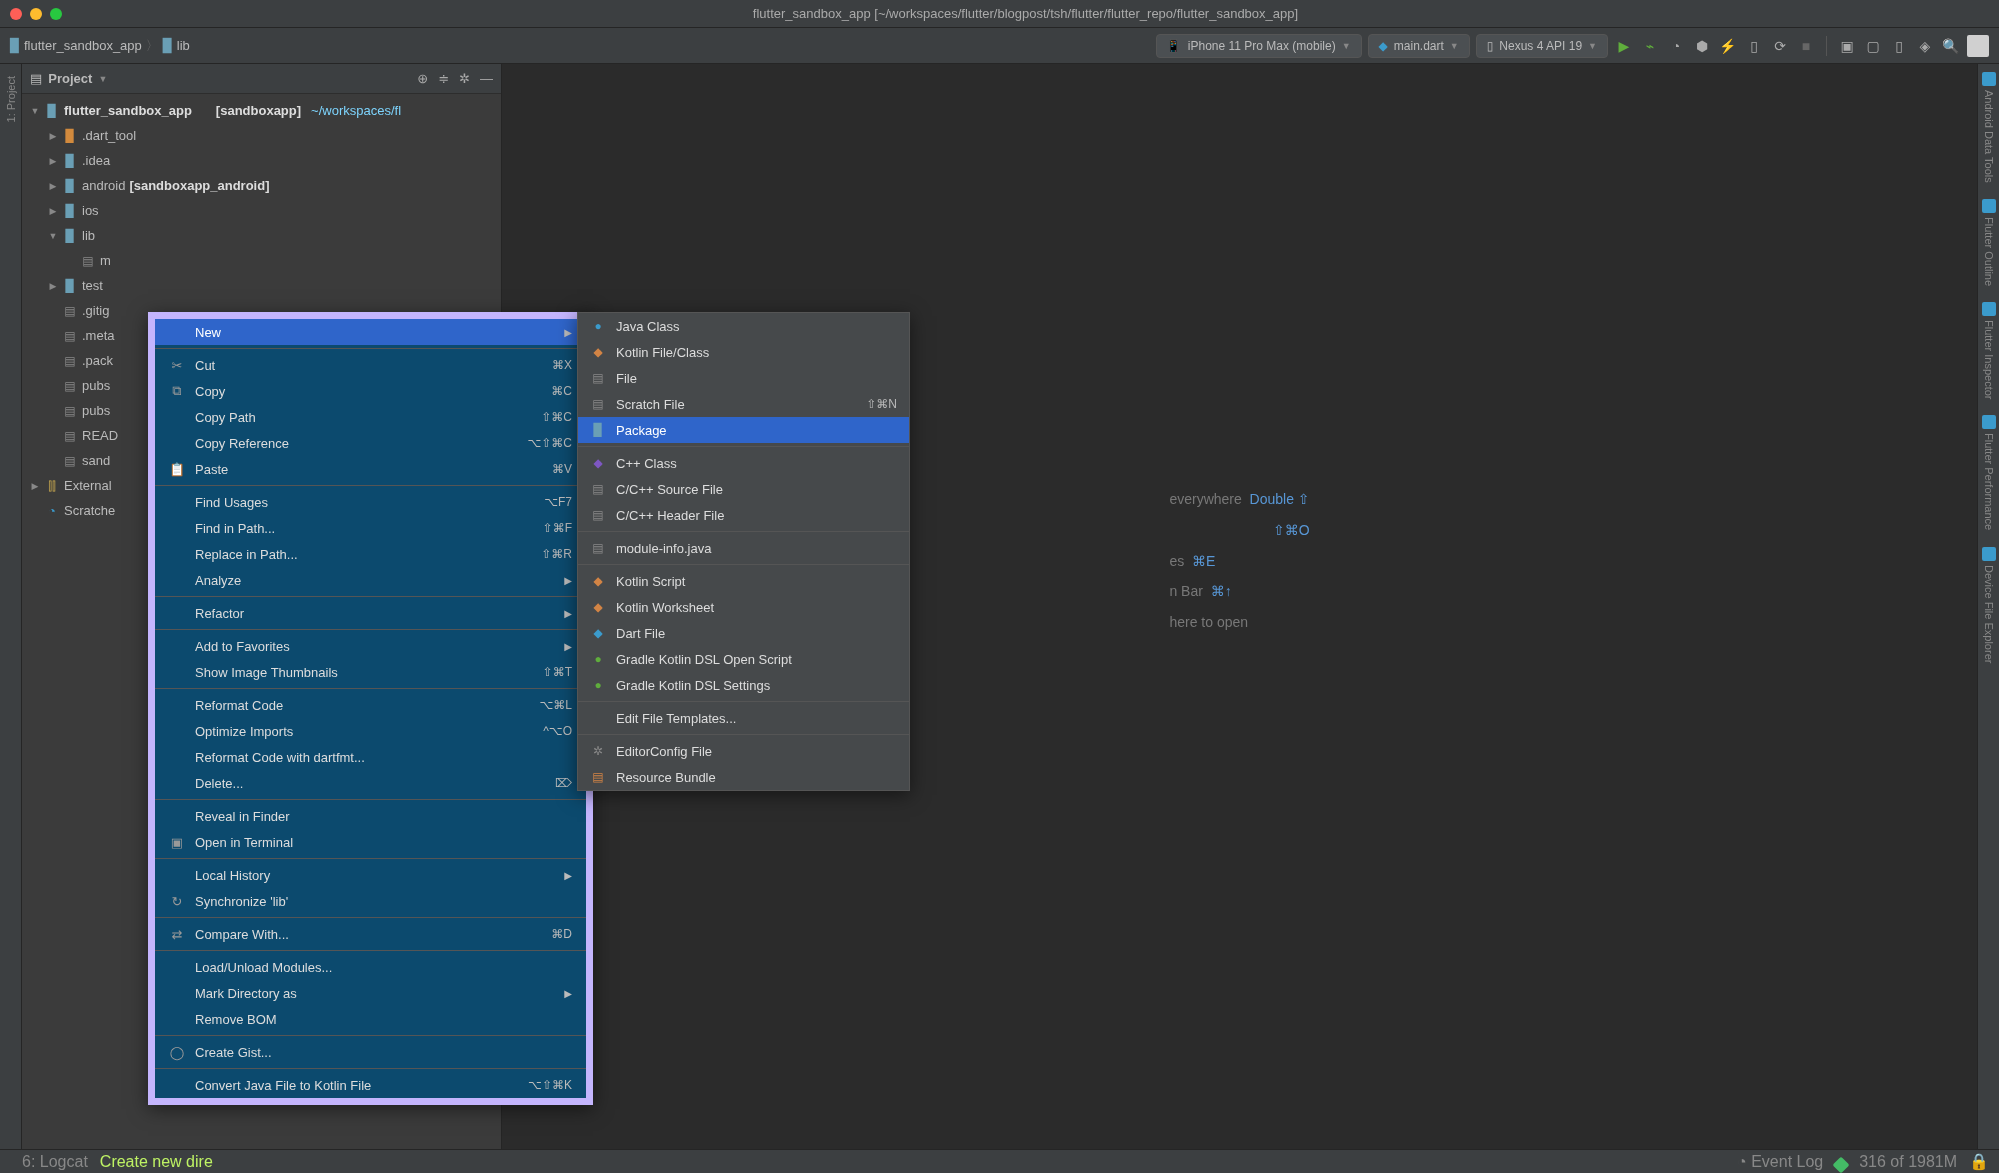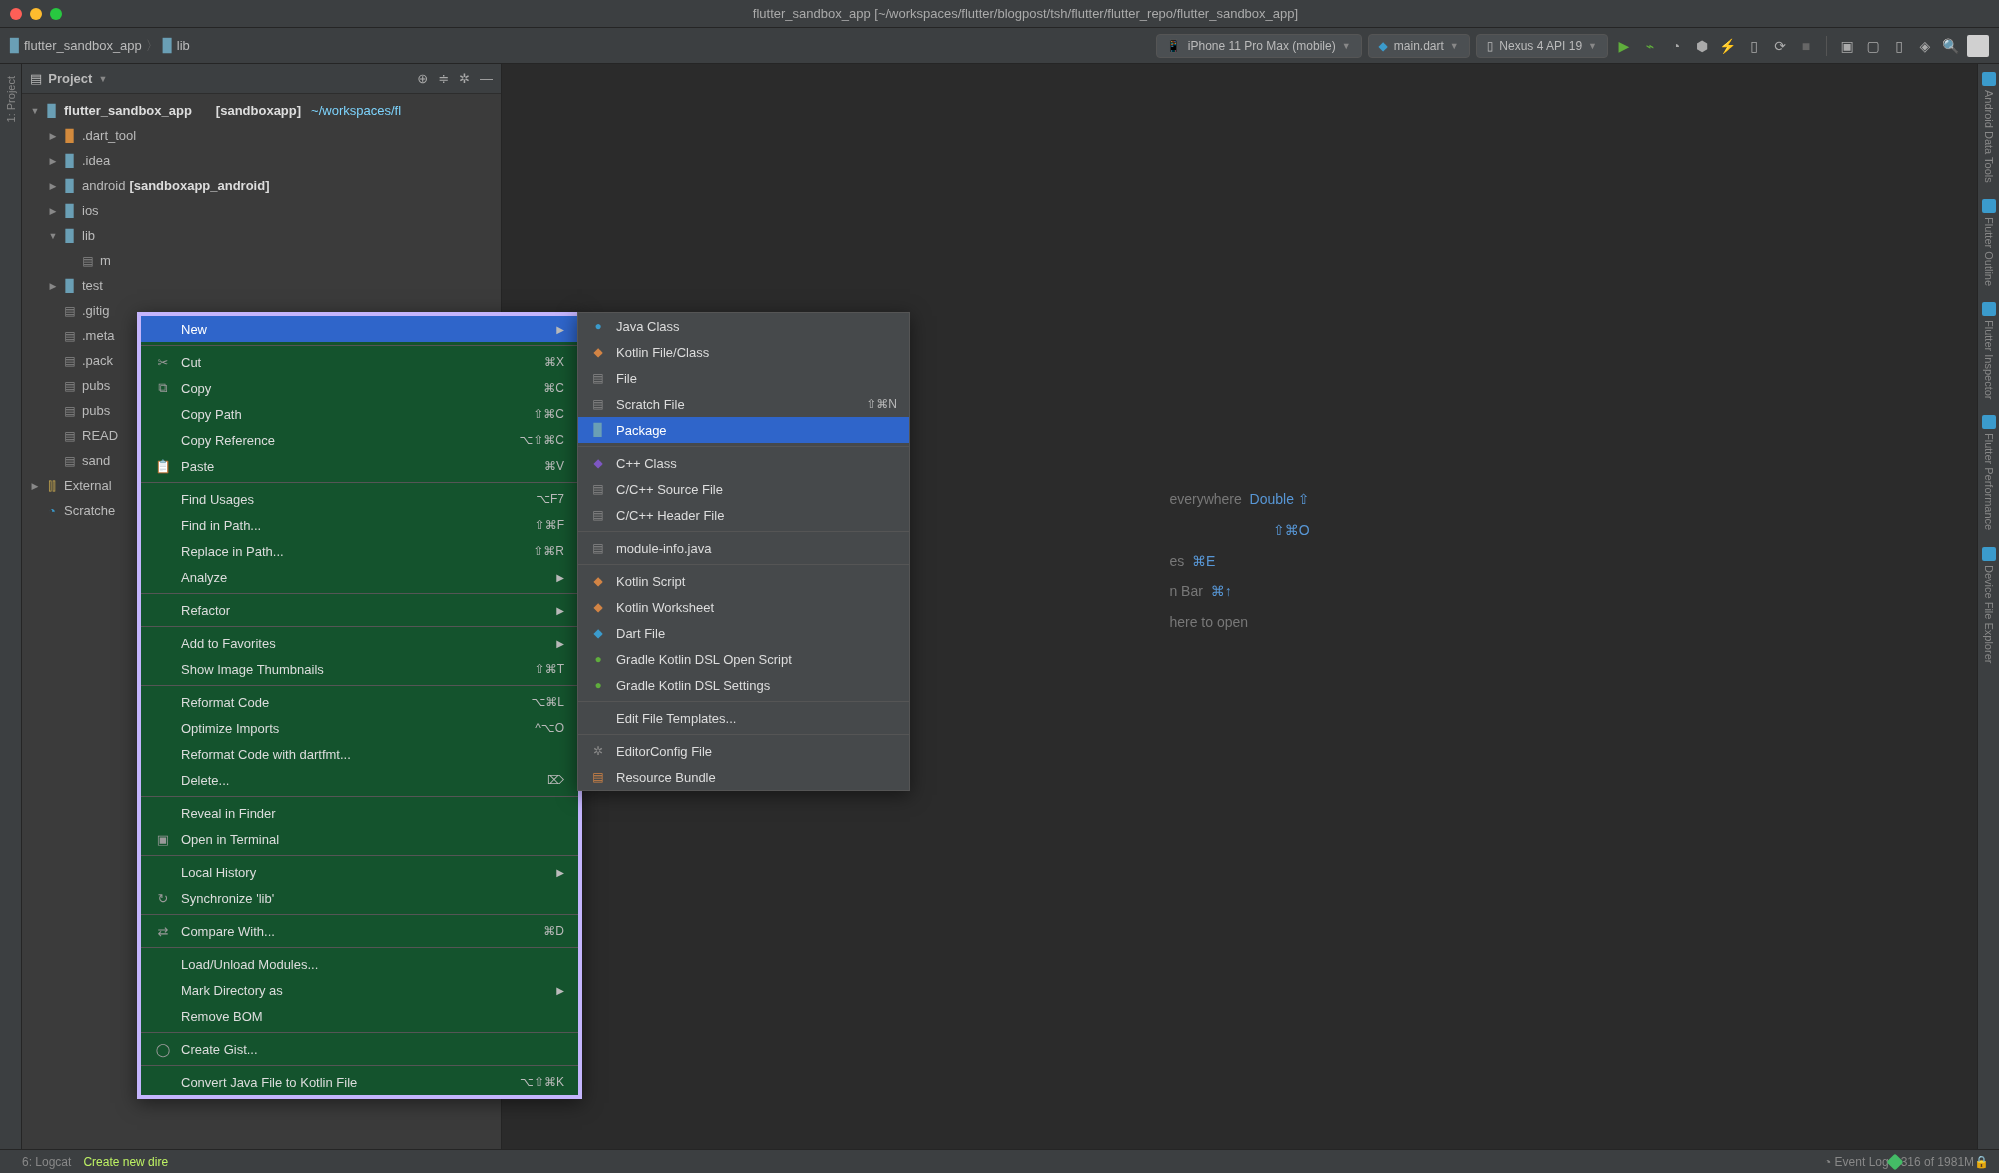--- a/index.html
+++ b/index.html
@@ -57,26 +57,26 @@
 .editor-area { flex: 1; background: #2b2b2b; position: relative; }
 .empty-hints { position: absolute; top: 420px; left: 50%; transform: translateX(-50%); text-align: left; color: #787878; font-size: 14px; line-height: 2.2; }
 .empty-hints .kbd { color: #5897d6; }
 
 
 .right-gutter { width: 22px; background: #3c3f41; border-left: 1px solid #252525; display: flex; flex-direction: column; align-items: center; padding-top: 8px; gap: 16px; }
 .rg-item { writing-mode: vertical-rl; font-size: 11px; color: #888; display: flex; align-items: center; gap: 4px; }
 .rg-ico { width: 14px; height: 14px; background: #3b9bcc; border-radius: 2px; }
 
 
-.status-bar { height: 24px; background: #3c3f41; display: flex; align-items: center; padding: 0 10px; border-top: 1px solid #252525; font-size: 12px; color: #888; gap: 12px; }
-.status-bar .right { margin-left: auto; display: flex; gap: 0; align-items: center; }
+.status-bar { height: 24px; background: #3c3f41; display: flex; align-items: center; padding: 0 10px; border-top: 1px solid #252525; font-size: 16px; color: #888; gap: 12px; }
+.status-bar .right { margin-left: auto; display: flex; gap: 12px; align-items: flex-end; }
 .status-square { width: 12px; height: 12px; background: #4b6; border-radius: 2px; transform: rotate(45deg); }
 
 
-.context-menu { position: absolute; top: 248px; left: 137px; width: 445px; background: #14532d; border: 4px solid #c4b5fd; box-shadow: 0 4px 18px rgba(0,0,0,.5); z-index: 50; }
+.context-menu { position: absolute; top: 248px; left: 148px; width: 445px; background: #0c4a6e; border: 7px solid #c4b5fd; box-shadow: 0 4px 18px rgba(0,0,0,.5); z-index: 50; }
 .cm-row { height: 26px; display: flex; align-items: center; padding: 0 14px; gap: 10px; color: #ddd; font-size: 13px; }
 .cm-row .ico-slot { width: 16px; display: inline-flex; justify-content: center; color: #999; font-size: 13px; }
 .cm-row .sc { margin-left: auto; color: #bbb; font-size: 12px; }
 .cm-row .sub-arrow { margin-left: auto; color: #bbb; font-size: 10px; }
 .cm-row.highlight { background: #2f65ca; color: #fff; }
 .cm-sep { height: 1px; background: #555; margin: 3px 0; }
 
 .submenu { position: absolute; top: 248px; left: 577px; width: 333px; background: #46494b; border: 1px solid #555; box-shadow: 0 4px 18px rgba(0,0,0,.5); z-index: 51; }
 .sm-row { height: 26px; display: flex; align-items: center; padding: 0 12px; gap: 10px; color: #ddd; font-size: 13px; }
 .sm-row .ico-slot { width: 16px; display: inline-flex; justify-content: center; font-size: 12px; }

